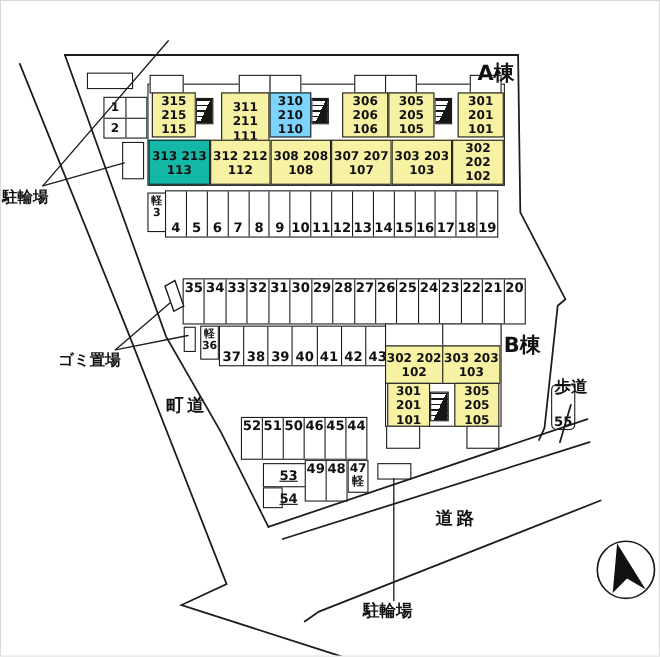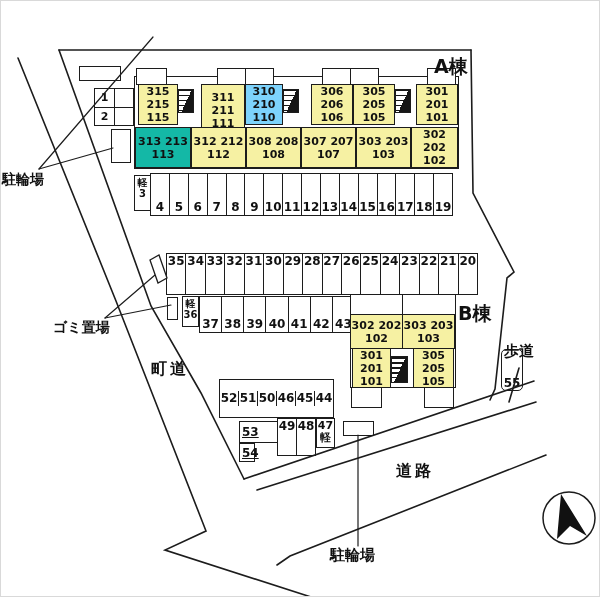--- a/index.html
+++ b/index.html
@@ -26,21 +26,21 @@
         padding:1px 0;}
   .cell:last-child{border-right:none;}
   .num-bottom .cell{align-items:flex-end;}
   .num-top .cell{align-items:flex-start;}
   
   .stall{position:absolute;border:1.3px solid #1c1c1c;background:#fff;display:flex;
          justify-content:center;font-weight:bold;font-size:12px;line-height:12px;
          white-space:pre-line;text-align:center;padding:1px 2px;}
   .stall.num-bottom{align-items:flex-end;}
   .stall.num-top{align-items:flex-start;}
-  .stall.num-left{align-items:center;justify-content:flex-start;padding-left:2px;text-decoration:underline;}
+  .stall.num-left{align-items:center;justify-content:flex-start;padding-left:14px;text-decoration:underline;}
   .stall.small{font-size:10px;line-height:11px;}
   .stall.round{border-radius:5px;}
   
   #carports{position:absolute;left:93px;top:87px;width:40px;height:38px;
             border:1.3px solid #1c1c1c;background:#fff;display:flex;flex-direction:column;}
   #carports .crow{flex:1;display:flex;border-bottom:1.2px solid #1c1c1c;}
   #carports .crow:last-child{border-bottom:none;}
   #carports .cnum{width:20px;border-right:1.2px solid #1c1c1c;display:flex;align-items:center;
                   justify-content:center;font-weight:bold;font-size:11px;}
   
@@ -178,21 +178,21 @@
   <div class="stair" style="left:390px;top:355px;width:17px;height:27px;"></div>
   <div class="unit" style="left: 412px; top: 347px; width: 41px; height: 40px; background: rgb(246, 241, 163);">305
 205
 105</div>
   <div class="wbox" style="left:350px;top:386px;width:31px;height:21px;"></div>
   <div class="wbox" style="left:423px;top:386px;width:30px;height:21px;"></div>
   <div class="lbl lbl-bldg" style="left:457px;top:300px;">B棟</div>
 
   <div class="stall round num-bottom" style="left:464px;top:348px;width:22px;height:42px;margin-left:36px;">55</div>
 
-  <div class="row num-top" style="left:218px;top:378px;width:115px;height:39px;align-items:center;">
+  <div class="row num-top" style="left:218px;top:378px;width:115px;height:39px;">
       <div class="cell">52</div>
       <div class="cell">51</div>
       <div class="cell">50</div>
       <div class="cell">46</div>
       <div class="cell">45</div>
       <div class="cell">44</div>
     </div>
   <div class="row num-top" style="left:276px;top:417px;width:39px;height:38px;">
       <div class="cell">49</div>
       <div class="cell">48</div>

